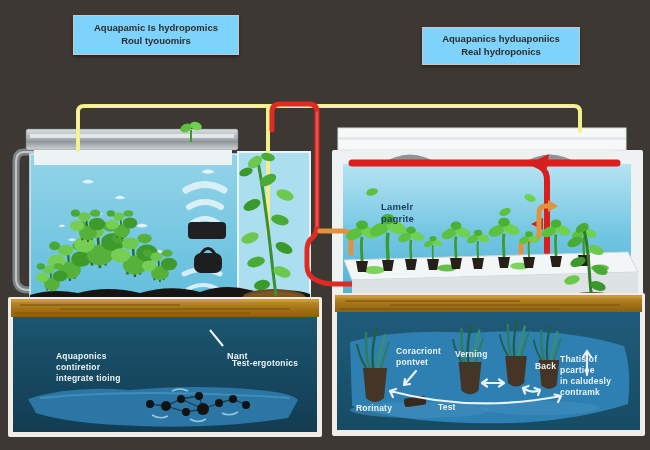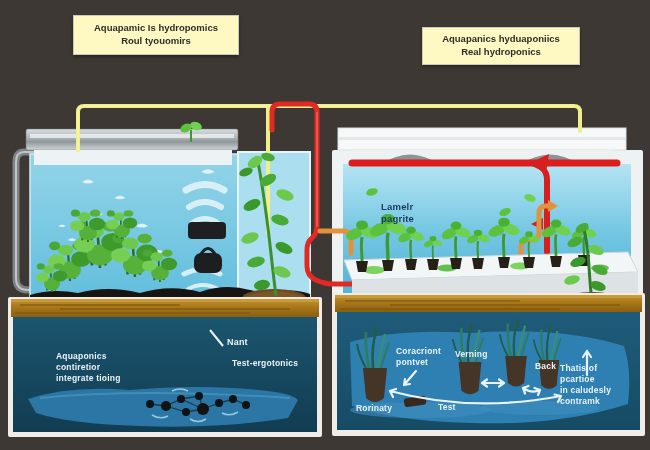--- a/index.html
+++ b/index.html
@@ -1,19 +1,19 @@
 <!DOCTYPE html>
 <html><head>
 <meta charset="utf-8">
 <style>
   html,body{margin:0;padding:0;background:#3d3833;}
   .stage{position:relative;width:650px;height:450px;background:#3d3833;overflow:hidden;
          font-family:"Liberation Sans",sans-serif;}
   .stage svg{position:absolute;left:0;top:0;}
-  .box{position:absolute;background:#fef9c3;border:1px solid #c9c8c4;box-shadow:0 2px 3px rgba(0,0,0,.35);
+  .box{position:absolute;background:#7dd3fc;border:1px solid #c9c8c4;box-shadow:0 2px 3px rgba(0,0,0,.35);
        display:flex;flex-direction:column;justify-content:center;text-align:center;
        font-weight:700;color:#2f2c29;font-size:9.5px;line-height:1.35;}
   .t{position:absolute;font-weight:700;color:#e9f3f7;line-height:1.3;letter-spacing:.2px;}
   .t.small{font-size:8.5px;}
   .t.med{font-size:9px;}
   .t.dark{color:#1a3a5e;font-size:9.5px;}
   .t.center{}
 </style>
 </head>
 <body>
@@ -324,32 +324,32 @@
     <div>Lamelr</div>
     <div>pagrite</div>
   </div>
 
   <div class="t small" style="left:56px;top:351px">
     <div>Aquaponics</div>
     <div>contiretior</div>
     <div>integrate tioing</div>
   </div>
 
-  <div class="t med" style="left:227px;top:337px">Nant</div>
+  <div class="t med" style="left:227px;top:351px">Nant</div>
   <div class="t small" style="left:232px;top:358px">Test-ergotonics</div>
 
   <div class="t small center" style="left:396px;top:346px;width:52px">
     <div>Coracriont</div>
     <div>pontvet</div>
   </div>
 
   <div class="t small" style="left:455px;top:349px">Verning</div>
   <div class="t small" style="left:535px;top:361px">Back</div>
 
-  <div class="t small center" style="left:560px;top:363px;width:64px">
+  <div class="t small center" style="left:560px;top:354px;width:64px">
     <div>Thatis of</div>
     <div>pcartioe</div>
     <div>in caludesly</div>
     <div>contramk</div>
   </div>
 
   <div class="t small" style="left:356px;top:403px">Rorinaty</div>
   <div class="t small" style="left:438px;top:402px">Test</div>
 
 </div>

